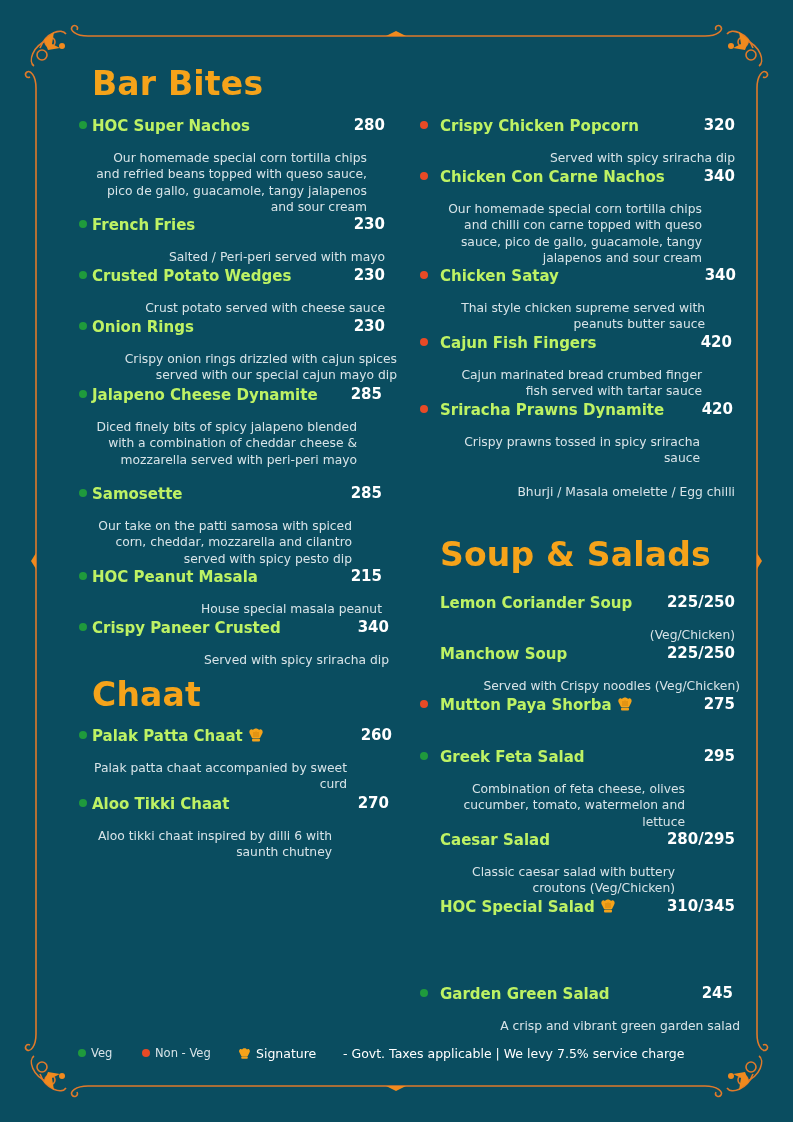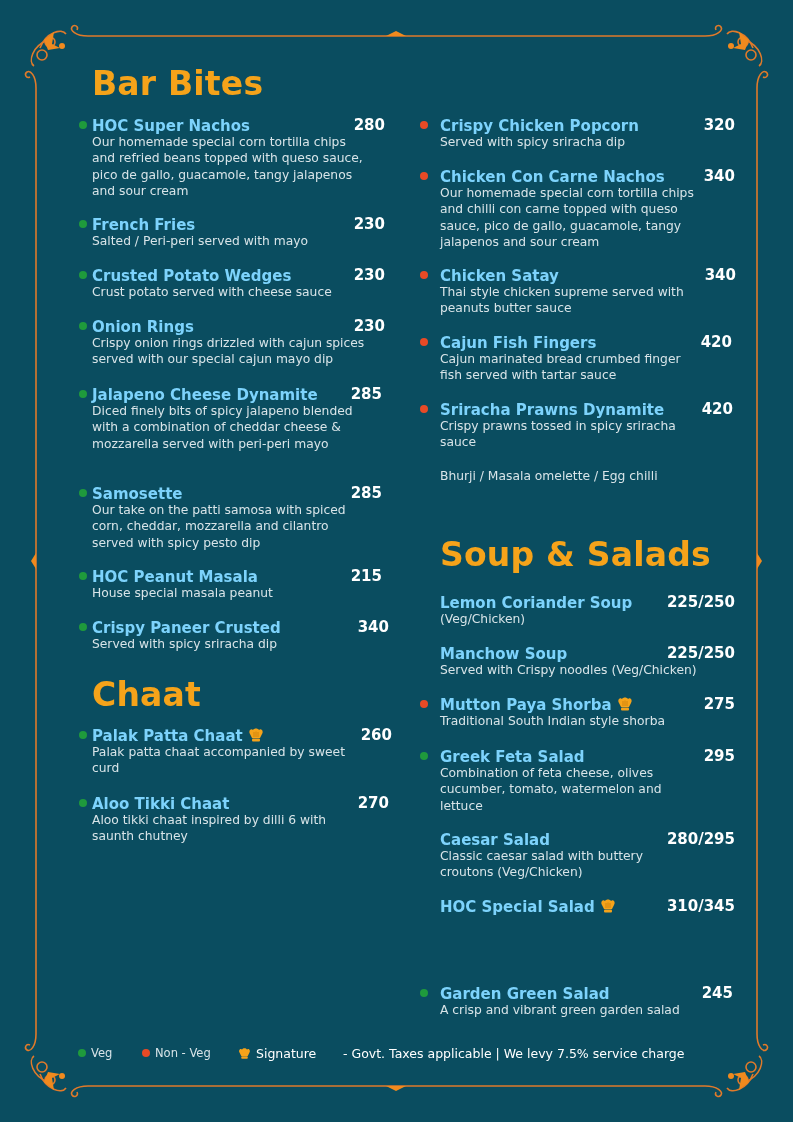--- a/index.html
+++ b/index.html
@@ -22,30 +22,31 @@
   }
   .item { position: absolute; width: 305px; }
   .item-head { position: relative; height: 18px; }
   .dot {
     position: absolute; left: -13px; top: 5px;
     width: 8px; height: 8px; border-radius: 50%;
   }
   .dot.veg { background: #1f9a3c; }
   .dot.nonveg { background: #e84a26; }
   .name {
-    font-weight: bold; font-size: 15px; line-height: 18px; color: #7dd3fc;
+    font-weight: bold; font-size: 15px; line-height: 18px; color: #bef264;
     white-space: nowrap;
   }
   .price {
     position: absolute; right: 0; top: 0;
     font-weight: bold; font-size: 15px; line-height: 18px; color: #ffffff;
   }
   .desc {
     font-size: 12.3px; line-height: 16.3px; color: #d8e4e8;
-    margin-top: 0px;
+    margin-top: 16px;
+    text-align: right;
   }
   .sig {
     display: inline-block; width: 16px; height: 14px; margin-left: 5px; vertical-align: -1px;
   }
   .footer {
     position: absolute; left: 78px; top: 1046px; height: 16px;
     font-size: 11.5px; color: #d8e4e8; white-space: nowrap;
   }
   .legend-item { position: absolute; top: 0; white-space: nowrap; }
   .legend-dot { display: inline-block; width: 8px; height: 8px; border-radius: 50%; margin-right: 5px; vertical-align: 0px; }
@@ -198,21 +199,20 @@
 <div class="item" style="left:440px; top:644px; width:295px;">
   <div class="item-head"><span class="name">Manchow Soup</span><span class="price">225/250</span></div>
   <div class="desc" style="width:300px;">Served with Crispy noodles (Veg/Chicken)</div>
 </div>
 <div class="item" style="left:440px; top:695px; width:295px;">
   <div class="item-head"><span class="dot nonveg" style="left:-20px;"></span><span class="name">Mutton Paya Shorba</span><svg class="sig" viewBox="0 0 16 14">
         <path d="M2 6 C0 3,3 0,5 2 C6 0,10 0,11 2 C13 0,16 3,14 6 L12 10 L4 10 Z" fill="#f5a31a"></path>
         <rect x="4" y="10.5" width="8" height="3" rx="1" fill="#f5a31a"></rect>
         <path d="M6 4 V9 M8 3.5 V9 M10 4 V9" stroke="#c97d0a" stroke-width="0.8"></path>
       </svg><span class="price">275</span></div>
-  <div class="desc">Traditional South Indian style shorba</div>
 </div>
 <div class="item" style="left:440px; top:747px; width:295px;">
   <div class="item-head"><span class="dot veg" style="left:-20px;"></span><span class="name">Greek Feta Salad</span><span class="price">295</span></div>
   <div class="desc" style="width:245px;">Combination of feta cheese, olives cucumber, tomato, watermelon and lettuce</div>
 </div>
 <div class="item" style="left:440px; top:830px; width:295px;">
   <div class="item-head"><span class="name">Caesar Salad</span><span class="price">280/295</span></div>
   <div class="desc" style="width:235px;">Classic caesar salad with buttery croutons (Veg/Chicken)</div>
 </div>
 <div class="item" style="left:440px; top:897px; width:295px;">

